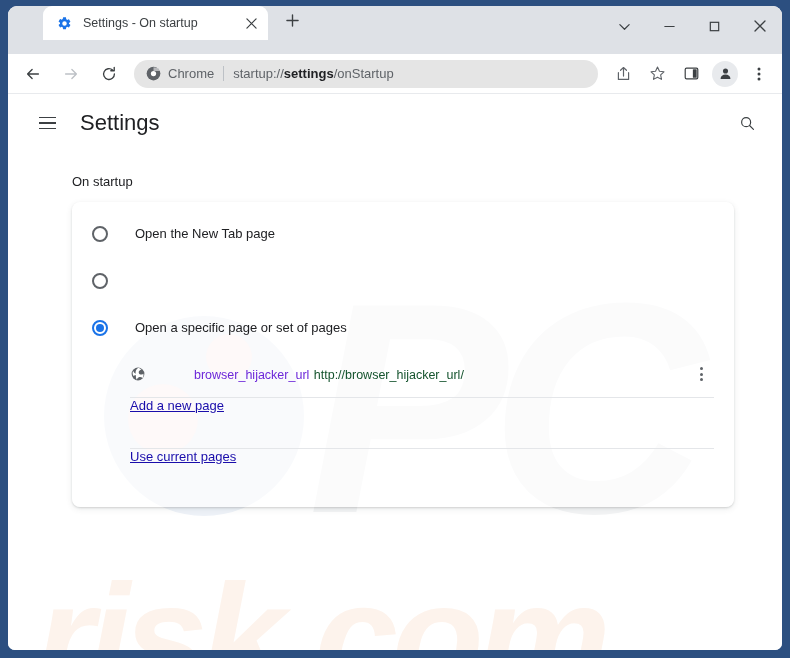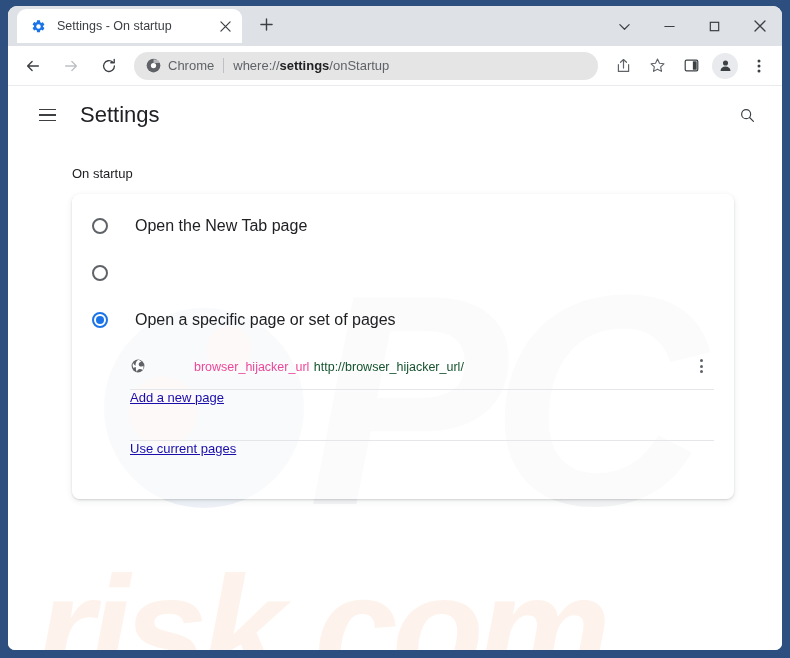--- a/index.html
+++ b/index.html
@@ -22,24 +22,25 @@
     position: relative;
     width: 100%; height: 100%;
     background: #ffffff;
     border-radius: 9px 9px 7px 7px;
     overflow: hidden;
   }
 
   
   .tabstrip {
     position: relative;
-    height: 40px;
+    height: 48px;
     background: #dee1e6;
     display: flex;
-    align-items: center;
+    align-items: flex-start;
+    padding-left: 26px;
   }
   .tab {
     position: relative;
     margin-left: 9px;
     width: 225px; height: 34px;
     background: #ffffff;
     border-radius: 9px 9px 0 0;
     display: flex;
     align-items: center;
     padding: 0 8px 0 13px;
@@ -268,21 +269,21 @@
   .radio.checked::after {
     content: "";
     position: absolute;
     left: 50%; top: 50%;
     width: 8px; height: 8px;
     margin: -4px 0 0 -4px;
     border-radius: 50%;
     background: #1a73e8;
   }
   .radio-label {
-    font-size: 16px;
+    font-size: 13px;
     color: #202124;
     margin-left: 27px;
   }
 
   .url-row {
     display: flex;
     align-items: center;
     padding: 10px 20px 10px 58px;
     position: relative;
   }
@@ -291,21 +292,21 @@
     flex: 0 0 16px;
     display: flex; align-items: center; justify-content: center;
   }
   .url-text {
     flex: 1;
     margin-left: 20px;
     overflow: hidden;
   }
   .url-name {
     font-size: 12.5px;
-    color: #ec4899;
+    color: #6d28d9;
     white-space: nowrap;
     overflow: hidden; text-overflow: ellipsis; padding-left: 28px;
   }
   .url-addr {
     font-size: 12.5px;
     color: #14532d;
     margin-top: 3px;
     white-space: nowrap;
     overflow: hidden; text-overflow: ellipsis;
   }
@@ -416,21 +417,21 @@
       <div class="omnibox">
         <span class="omnibox-chip">
           <svg width="15" height="15" viewBox="0 0 24 24">
             <circle cx="12" cy="12" r="11" fill="#5f6368"></circle>
             <circle cx="12" cy="12" r="4.2" fill="#ffffff"></circle>
             <path d="M12 7.8 L22.4 7.8 L19 3 L12 2 Z" fill="#ffffff" opacity="0.55"></path>
           </svg>
         </span>
         <span class="omnibox-chrome-label">Chrome</span>
         <span class="omnibox-sep"></span>
-        <span class="omnibox-url"><span>where://</span><b>settings</b><span>/onStartup</span></span>
+        <span class="omnibox-url"><span>startup://</span><b>settings</b><span>/onStartup</span></span>
       </div>
 
       <div class="tb-icon">
         <svg width="17" height="17" viewBox="0 0 20 20">
           <path d="M4 9 L4 17 L16 17 L16 9" stroke="#5f6368" stroke-width="1.4" fill="none" stroke-linecap="round" stroke-linejoin="round"></path>
           <path d="M10 13 L10 3 M6.5 6.2 L10 3 L13.5 6.2" stroke="#5f6368" stroke-width="1.4" fill="none" stroke-linecap="round" stroke-linejoin="round"></path>
         </svg>
       </div>
       <div class="tb-icon">
         <svg width="17" height="17" viewBox="0 0 20 20">

